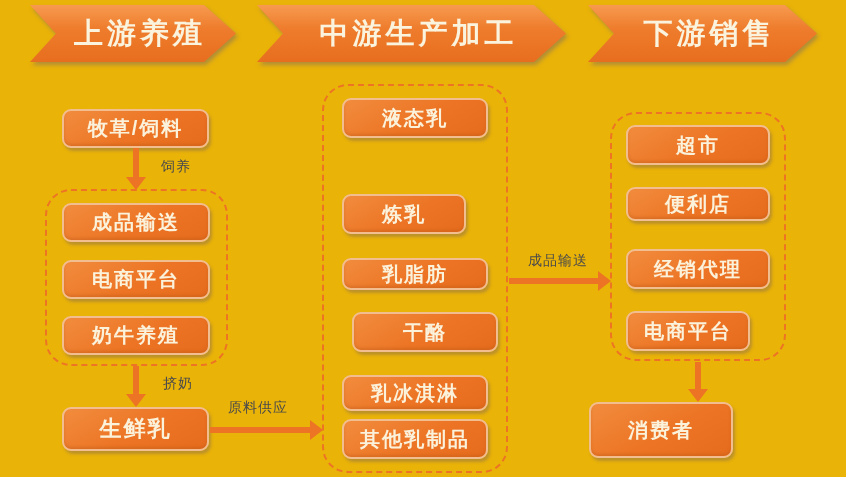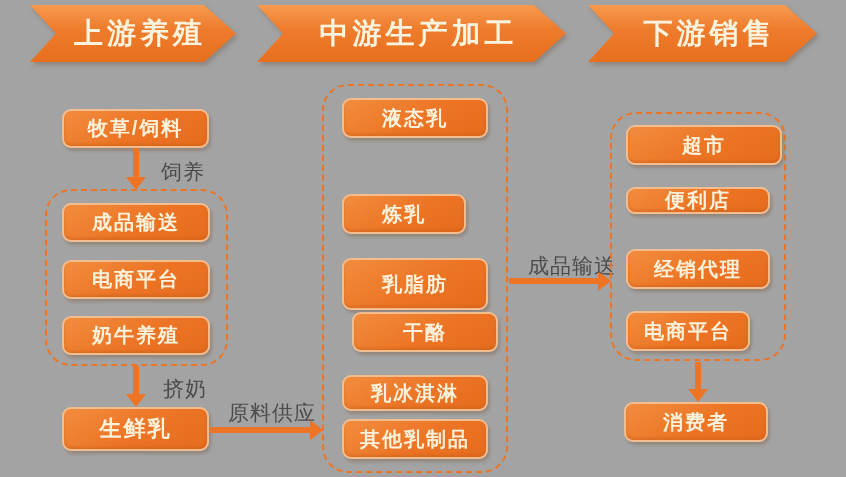--- a/index.html
+++ b/index.html
@@ -1,17 +1,17 @@
 <!DOCTYPE html>
 <html><head>
 <meta charset="utf-8">
 <style>
   html,body { margin:0; padding:0; background:#ffffff; }
   .canvas {
-    position:relative; width:846px; height:477px; background:#a3a3a3;
+    position:relative; width:846px; height:477px; background:#eab308;
     font-family:"Liberation Sans","DejaVu Sans",sans-serif; overflow:hidden;
   }
   
   .chev-wrap { position:absolute; filter:drop-shadow(2px 3px 2px rgba(125,110,95,0.55)); }
   .chev {
     height:57px; display:flex; align-items:center; justify-content:center;
     background:linear-gradient(180deg,#F79A4F 0%,#EE7C2C 42%,#E76E1E 100%);
     clip-path:polygon(0% 0%, calc(100% - 32px) 0%, 100% 50%, calc(100% - 32px) 100%, 0% 100%, 26px 50%);
     color:#FAF3DE; font-weight:bold; font-size:29px; letter-spacing:4px;
     padding-left:14px;
@@ -25,21 +25,21 @@
     color:#FBF2DC; font-weight:bold; font-size:20px; letter-spacing:2px;
     display:flex; align-items:center; justify-content:center;
   }
   .node.big { font-size:22px;text-align:right; }
   
   .dashed-box {
     position:absolute; border:2.5px dashed #EC7424; border-radius:26px;
     box-sizing:border-box; background:transparent;
   }
   
-  .flow-label { position:absolute; color:#4B4B4B; font-size:21px; letter-spacing:1px; }
+  .flow-label { position:absolute; color:#4B4B4B; font-size:14px; letter-spacing:1px; }
   
   .arrow-v { position:absolute; width:20px; display:flex; flex-direction:column; align-items:center; }
   .arrow-v .shaft { width:6px; flex:1; background:#EC7424; }
   .arrow-v .head { width:0; height:0; border-left:10px solid transparent; border-right:10px solid transparent; border-top:13px solid #EC7424; }
   .arrow-h { position:absolute; height:20px; display:flex; flex-direction:row; align-items:center; }
   .arrow-h .shaft { height:6px; flex:1; background:#EC7424; }
   .arrow-h .head { width:0; height:0; border-top:10px solid transparent; border-bottom:10px solid transparent; border-left:13px solid #EC7424; }
 </style>
 </head>
 <body>
@@ -85,36 +85,36 @@
 
   <div class="arrow-h" style="left:210px;top:420px;width:113px">
     <span class="shaft"></span>
     <span class="head"></span>
   </div>
   <div class="flow-label" style="left:228px;top:399px">原料供应</div>
 
   <div class="dashed-box" style="left:322px;top:84px;width:186px;height:389px"></div>
   <div class="node" style="left:342px;top:98px;width:146px;height:40px">液态乳</div>
   <div class="node" style="left:342px;top:194px;width:124px;height:40px">炼乳</div>
-  <div class="node" style="left:342px;top:258px;width:146px;height:52px">乳脂肪</div>
+  <div class="node" style="left:342px;top:258px;width:146px;height:32px">乳脂肪</div>
   <div class="node" style="left:352px;top:312px;width:146px;height:40px">干酪</div>
   <div class="node" style="left:342px;top:375px;width:146px;height:36px">乳冰淇淋</div>
   <div class="node" style="left:342px;top:419px;width:146px;height:40px">其他乳制品</div>
 
   <div class="arrow-h" style="left:509px;top:271px;width:102px">
     <span class="shaft"></span>
     <span class="head"></span>
   </div>
   <div class="flow-label" style="left:528px;top:252px">成品输送</div>
 
   <div class="dashed-box" style="left:610px;top:112px;width:176px;height:249px"></div>
-  <div class="node" style="left:626px;top:125px;width:156px;height:40px">超市</div>
-  <div class="node" style="left:626px;top:187px;width:144px;height:27px">便利店</div>
+  <div class="node" style="left:626px;top:125px;width:144px;height:40px">超市</div>
+  <div class="node" style="left:626px;top:187px;width:144px;height:34px">便利店</div>
   <div class="node" style="left:626px;top:249px;width:144px;height:40px">经销代理</div>
   <div class="node" style="left:626px;top:311px;width:124px;height:40px">电商平台</div>
 
   <div class="arrow-v" style="left:688px;top:362px;height:40px">
     <span class="shaft"></span>
     <span class="head"></span>
   </div>
-  <div class="node" style="left:624px;top:402px;width:144px;height:40px">消费者</div>
+  <div class="node" style="left:589px;top:402px;width:144px;height:56px">消费者</div>
 
 </div>
 
 </body></html>

